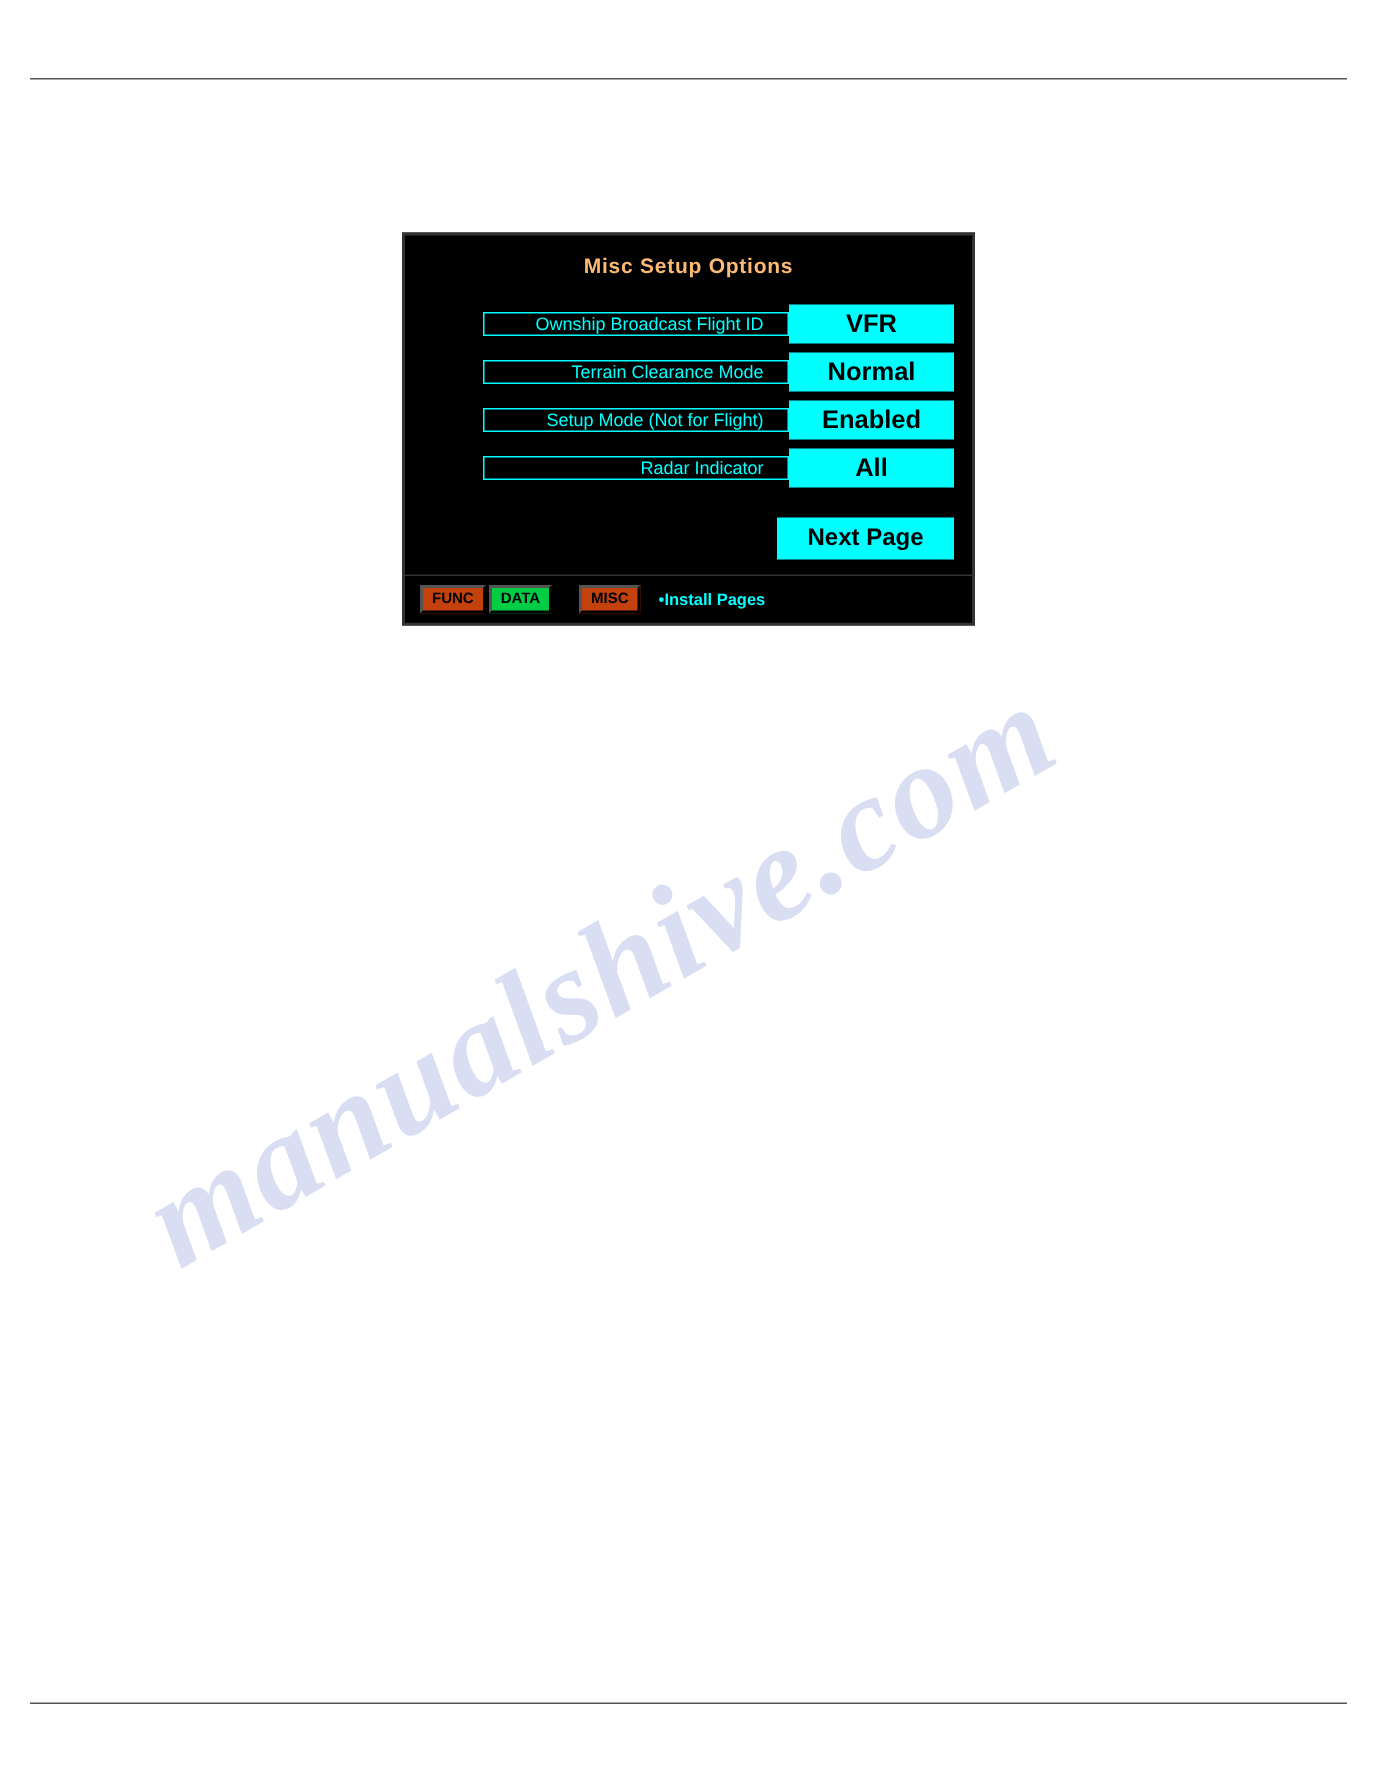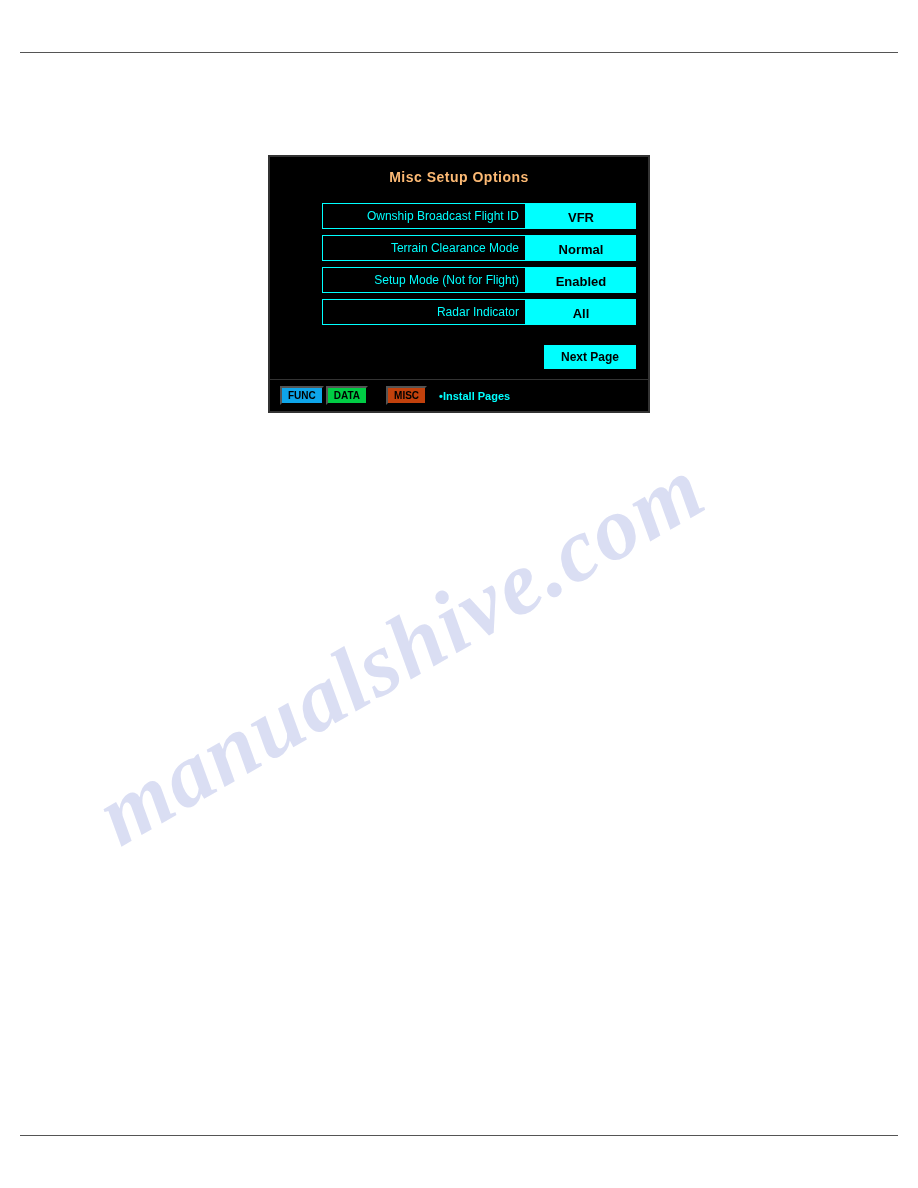--- a/index.html
+++ b/index.html
@@ -89,57 +89,57 @@
       margin-bottom: 6px;
     }
 
     .setting-label {
       flex: 1;
       text-align: right;
       color: #00ffff;
       font-size: 12px;
       padding-right: 4px;
       border: 1px solid #00ffff;
-      padding: 4px 6px;
+      padding: 4px 16px;
       background: #000;
-      height: 26px;
+      height: 16px;
       display: flex;
       align-items: center;
       justify-content: flex-end;
       margin-left: 40px;
     }
 
     .setting-value {
       width: 110px;
       background: #00ffff;
       color: #000000;
-      font-size: 13px;
+      font-size: 17px;
       font-weight: bold;
       text-align: center;
       padding: 4px 6px;
       height: 26px;
       display: flex;
-      align-items: flex-end;
+      align-items: center;
       justify-content: center;
       cursor: pointer;
       flex-shrink: 0;
     }
 
     
     .next-page-area {
       display: flex;
       justify-content: flex-end;
       padding: 4px 12px 10px 12px;
     }
 
     .next-page-btn {
-      width: 92px;
+      width: 118px;
       background: #00ffff;
       color: #000000;
-      font-size: 12px;
+      font-size: 16px;
       font-weight: bold;
       text-align: center;
       padding: 5px 6px;
       cursor: pointer;
       border: none;
     }
 
     
     .nav-bar {
       display: flex;
@@ -151,21 +151,21 @@
 
     .nav-btn {
       font-size: 10px;
       font-weight: bold;
       padding: 2px 6px;
       margin-right: 2px;
       cursor: pointer;
     }
 
     .nav-btn-func {
-      background: #0ea5e9;
+      background: #c2410c;
       color: #000;
       text-align: center;
     }
 
     .nav-btn-data {
       background: #00cc44;
       color: #000;
     }
 
     .nav-btn-misc {

